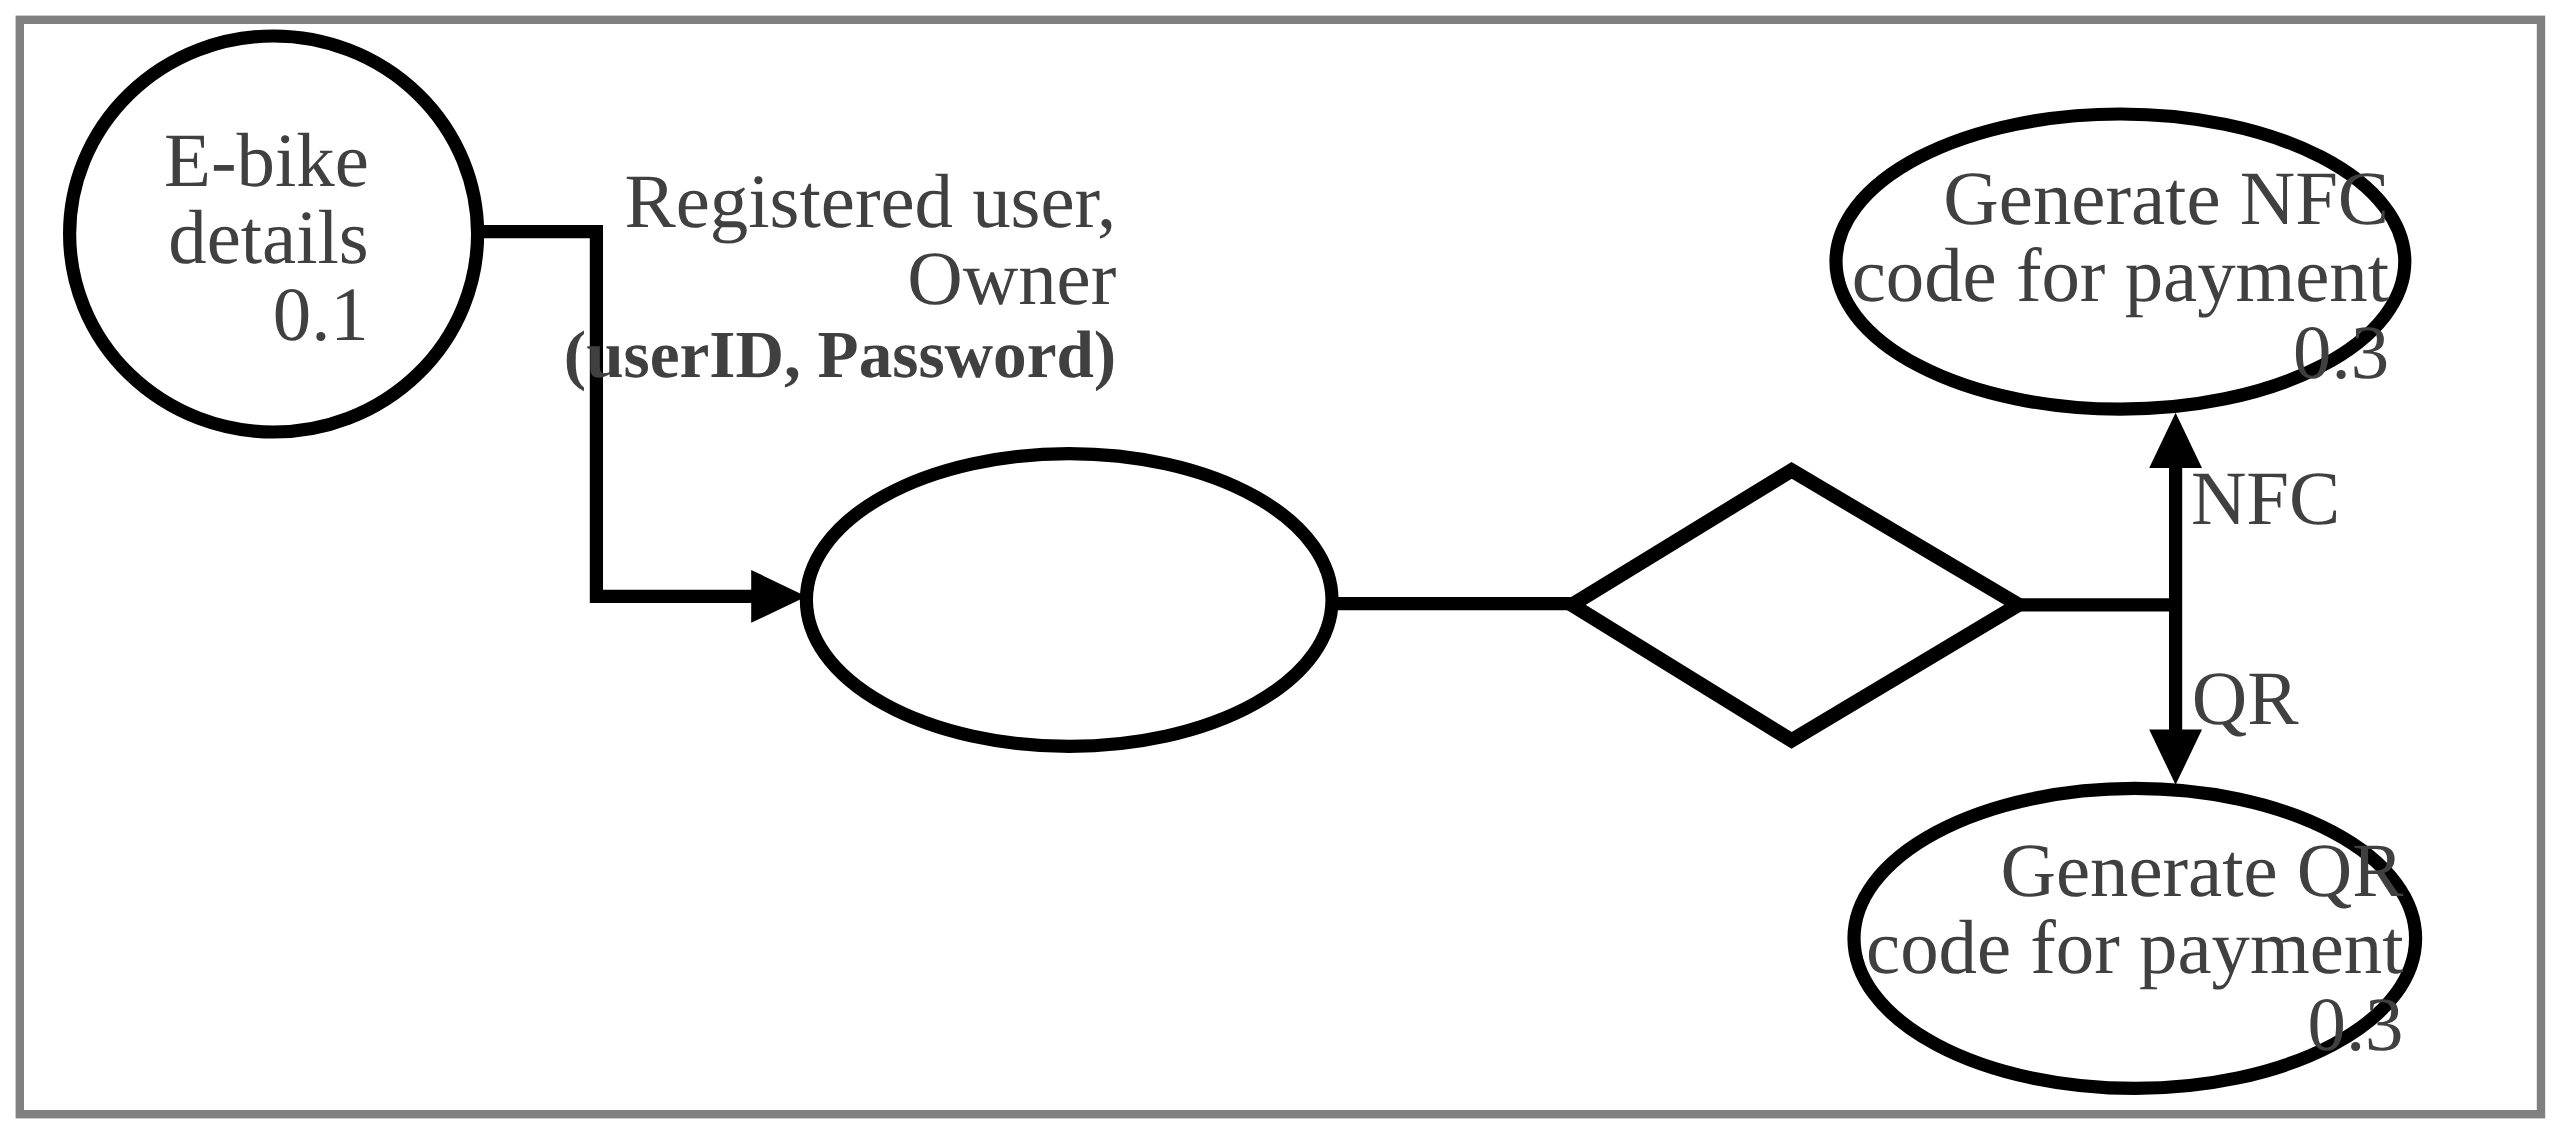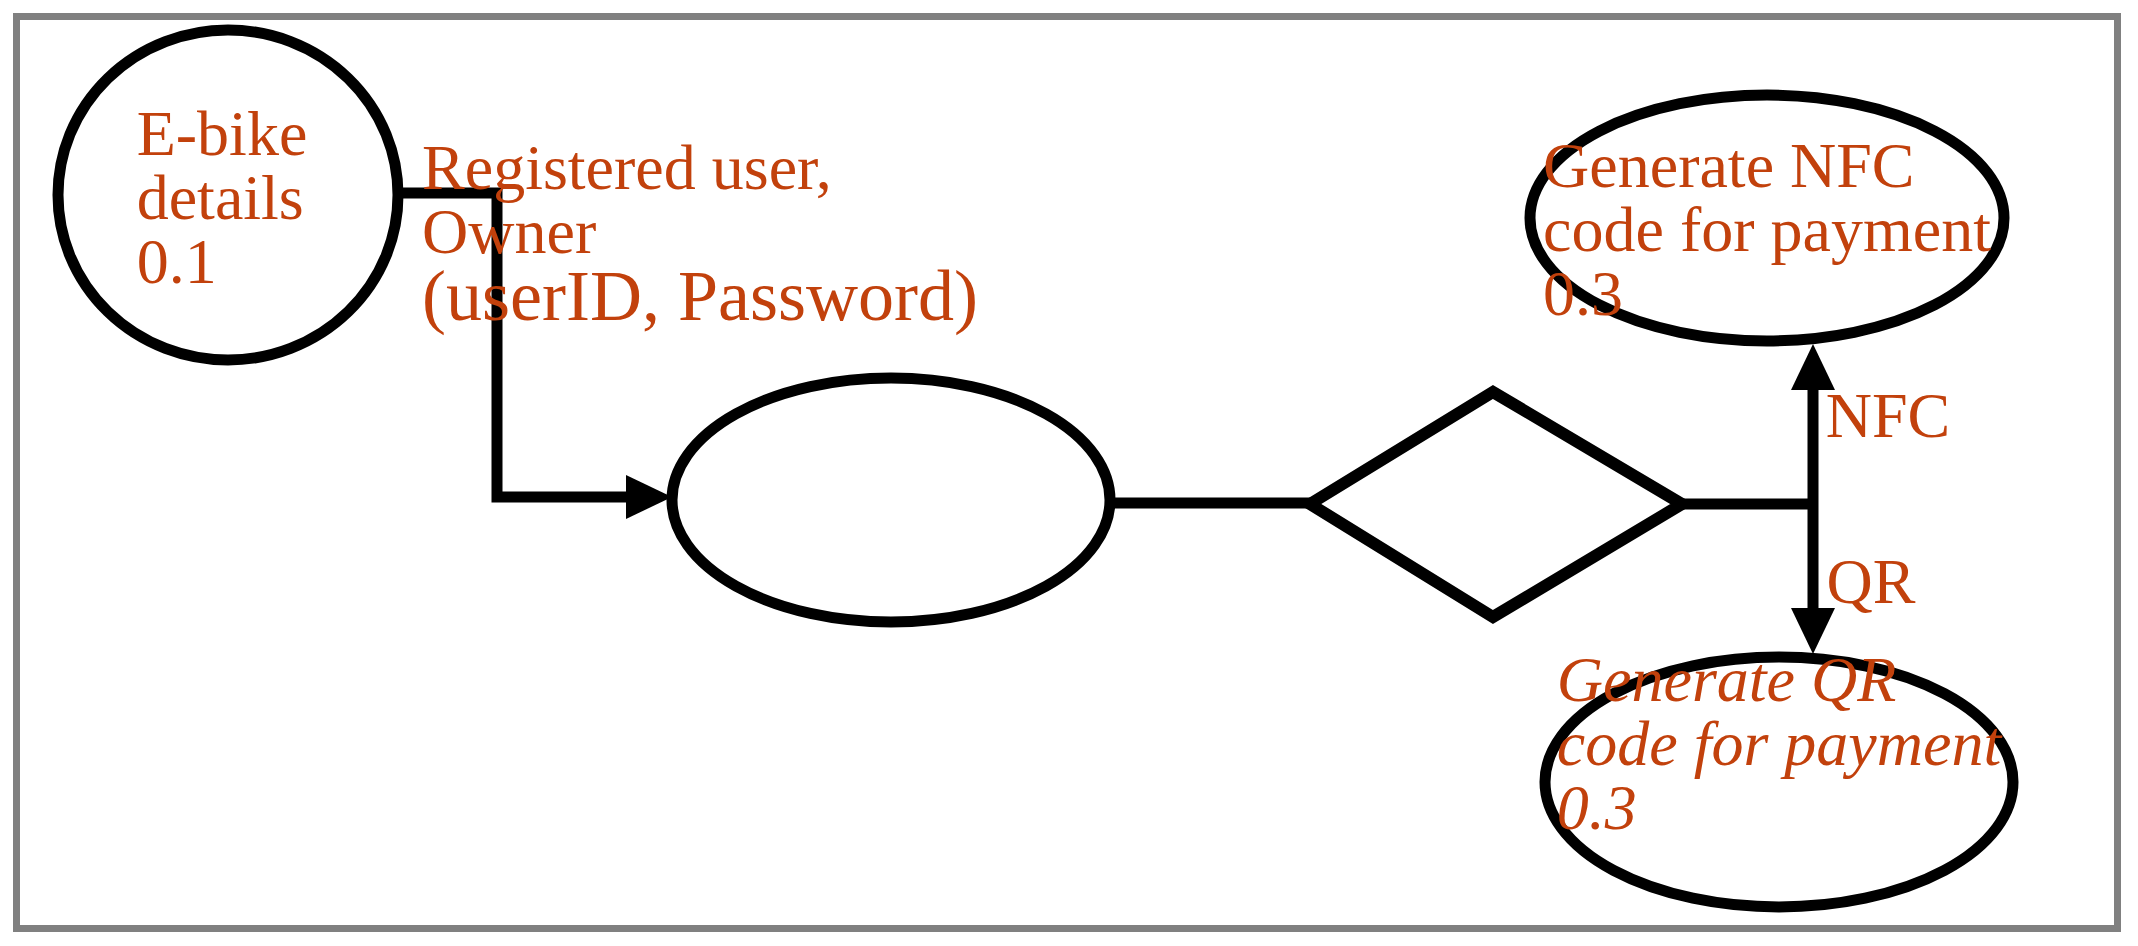--- a/index.html
+++ b/index.html
@@ -19,28 +19,28 @@
   .shapes {
     position: absolute;
     left: 0;
     top: 0;
     width: 2138px;
     height: 946px;
   }
   .txt {
     position: absolute;
     transform: translate(-50%, -50%);
-    text-align: left;
+    text-align: right;
     font-size: 64px;
     line-height: 64px;
     white-space: nowrap;
-    color: #c2410c;
+    color: #404040;
   }
   .txt .line { display: block; }
-  .txt .small { font-size: 72px; }
+  .txt .small { font-size: 56px; font-weight: bold; }
 </style>
 </head>
 <body>
 
 <div class="stage">
 
   <svg class="shapes" viewBox="0 0 2138 946" xmlns="http://www.w3.org/2000/svg">
 
     <rect x="16.5" y="16.5" width="2101" height="912" fill="none" stroke="#808080" stroke-width="7"></rect>
 
@@ -85,19 +85,19 @@
   <div class="txt" style="left:1888px; top:416px;">NFC</div>
 
   <div class="txt" style="left:1871px; top:582px;font-family:Liberation Serif, serif;">QR</div>
 
   <div class="txt" style="left:1767px; top:230px;">
     <span class="line">Generate NFC</span>
     <span class="line">code for payment</span>
     <span class="line">0.3</span>
   </div>
 
-  <div class="txt" style="left:1779px; top:744px;font-style:italic;">
+  <div class="txt" style="left:1779px; top:790px;">
     <span class="line">Generate QR</span>
     <span class="line">code for payment</span>
     <span class="line">0.3</span>
   </div>
 
 </div>
 
 </body></html>

